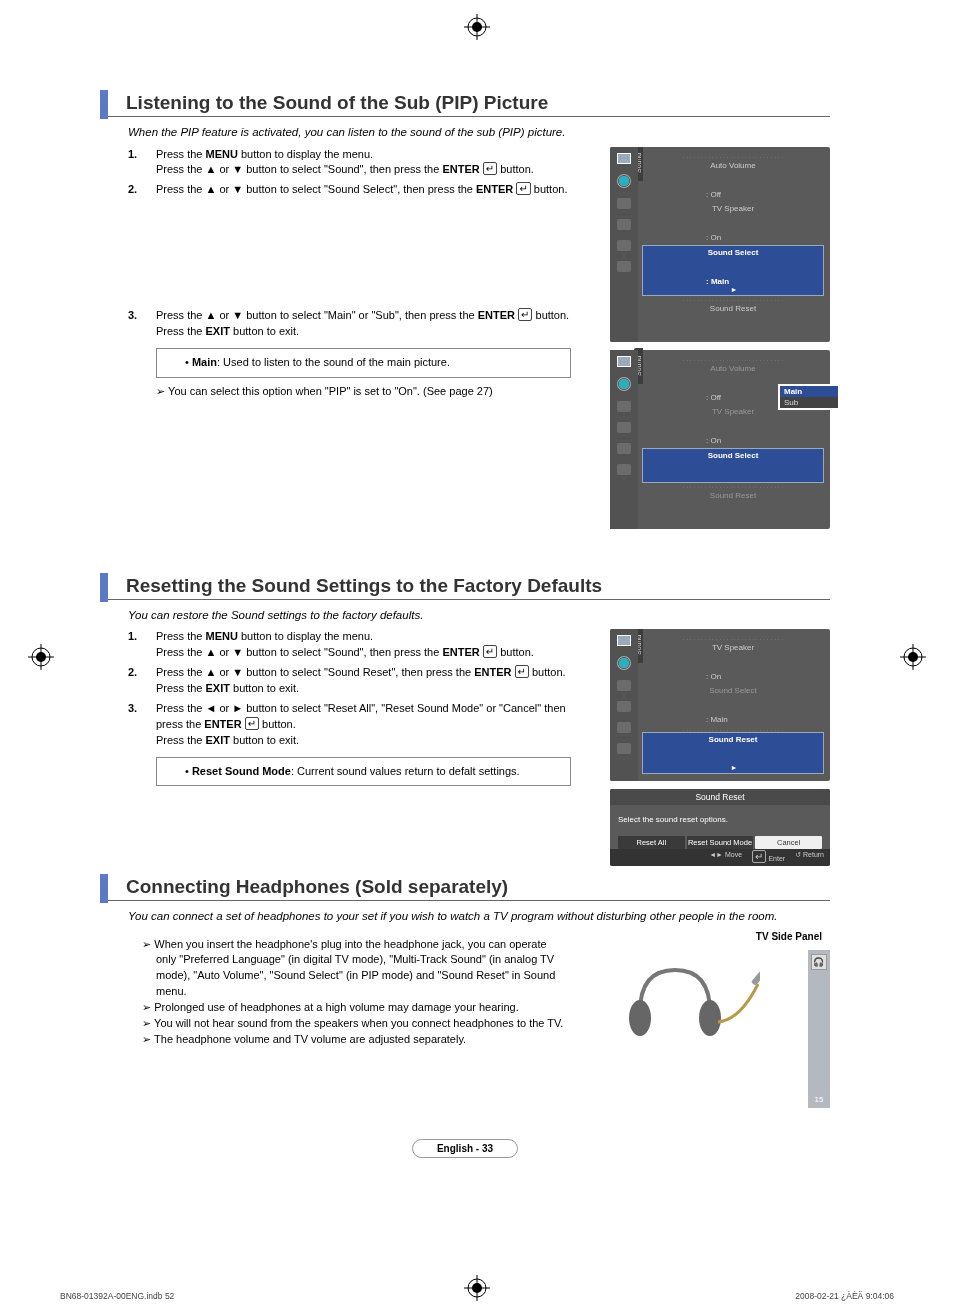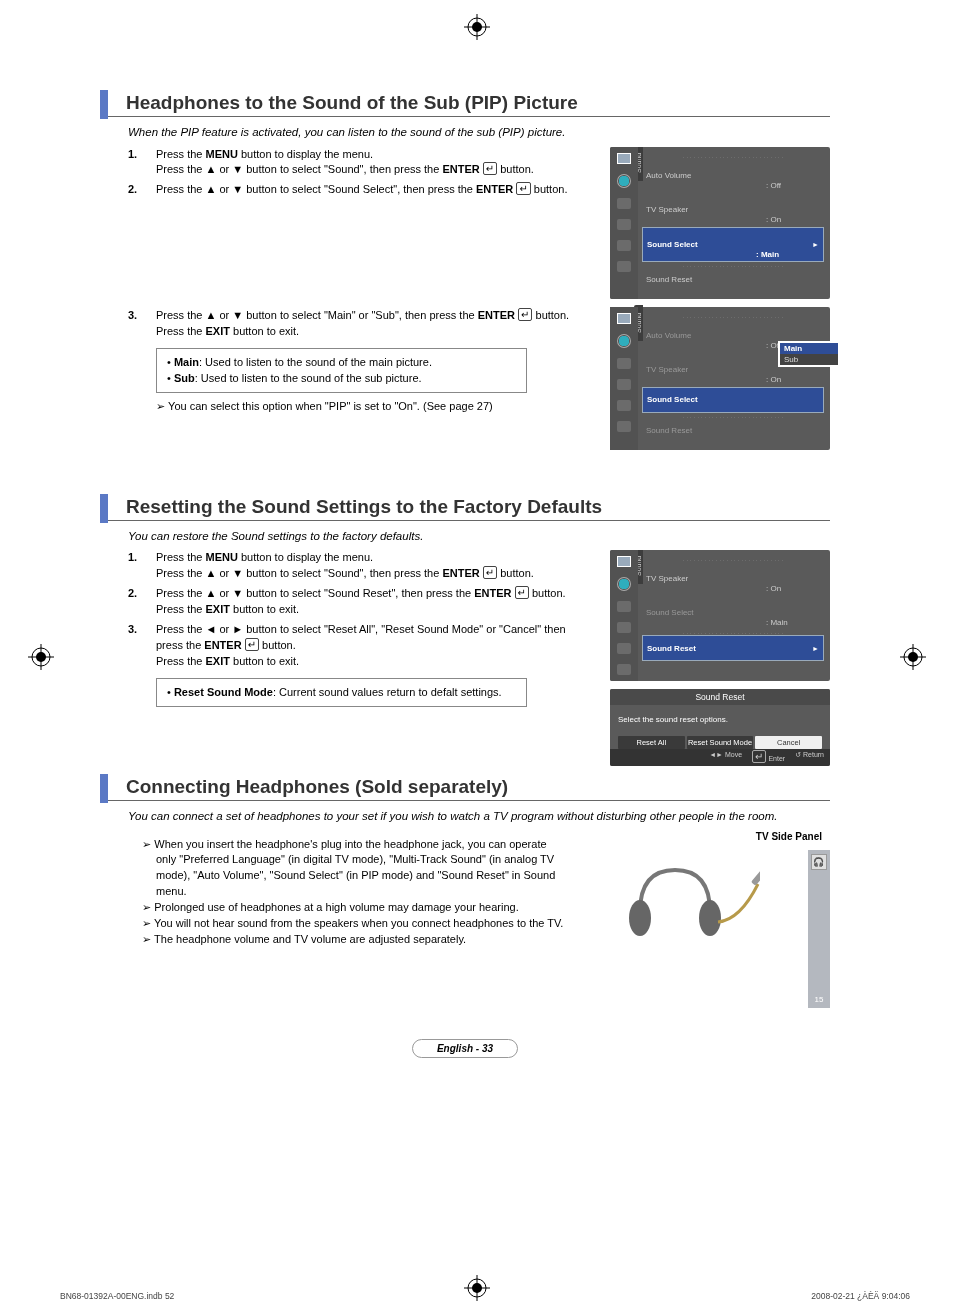--- a/index.html
+++ b/index.html
@@ -69,25 +69,25 @@
   ol.steps > li .num {
     position: absolute;
     left: 0;
     top: 0;
     font-weight: bold;
     font-size: 11px;
   }
 
   .note-box {
     border: 1px solid #888;
-    padding: 6px 10px;
+    padding: 6px 28px;
     font-size: 11px;
     margin: 8px 0 6px 56px;
     line-height: 1.4;
-    width: 371px;
+    width: 415px;
   }
   .note-box .row { padding-left: 8px; text-indent: -8px; }
 
   .bullet-arrow {
     font-size: 11px;
     padding-left: 14px;
     text-indent: -14px;
     margin: 6px 0 6px 56px;
     line-height: 1.4;
     width: 420px;
@@ -157,20 +157,21 @@
     min-height: 130px;
   }
   .menu-row {
     display: flex;
     justify-content: space-between;
     align-items: center;
     padding: 2px 4px;
     margin: 1px 0;
     font-size: 8px;
     color: #ccc;
+    flex-direction: column;
   }
   .menu-row .label { flex: 1; }
   .menu-row .val { width: 54px; color: #ccc; margin-top: 20px; }
   .menu-row.sel {
     background: #2e4d97;
     color: #fff;
     font-weight: bold;
     border: 1px solid #9ab;
   }
   .menu-row.sel .val { color: #fff; }
@@ -268,34 +269,33 @@
     text-align: center;
     margin-top: 30px;
   }
   .page-badge span {
     display: inline-block;
     border: 1px solid #999;
     border-radius: 12px;
     padding: 3px 24px;
     font-size: 10px;
     font-weight: bold;
-    font-style: italic;
   }
 
   .footer-left {
     position: absolute;
     bottom: 14px;
     left: 60px;
     font-size: 8.5px;
     color: #444;
   }
   .footer-right {
     position: absolute;
     bottom: 14px;
-    right: 44px;
+    right: 60px;
     font-size: 8.5px;
     color: #444;
   }
 
   .group-notes {
     font-size: 11px;
     margin: 6px 0 6px 28px;
     line-height: 1.45;
     width: 440px;
   }
@@ -346,21 +346,21 @@
       <circle cx="13" cy="13" r="5" fill="#000"></circle>
       <line x1="13" y1="0" x2="13" y2="26" stroke="#000"></line>
       <line x1="0" y1="13" x2="26" y2="13" stroke="#000"></line>
     </svg>
 </div>
 
 <div class="page">
 
   <div>
     <div class="section-title">
-      <span>Headphones to the Sound of the Sub (PIP) Picture</span>
+      <span>Listening to the Sound of the Sub (PIP) Picture</span>
     </div>
     <div class="intro">When the PIP feature is activated, you can listen to the sound of the sub (PIP) picture.</div>
 
     <div class="two-col">
       <div class="left-col">
         <ol class="steps">
           <li><span class="num">1.</span>
             <span>Press the </span><b>MENU</b><span> button to display the menu.</span><br>
             <span>Press the ▲ or ▼ button to select "Sound", then press the </span><b>ENTER</b> <span class="enter-glyph">↵</span><span> button.</span>
           </li>
@@ -371,21 +371,20 @@
 
         <ol class="steps" style="margin-top:110px;">
           <li><span class="num">3.</span>
             <span>Press the ▲ or ▼ button to select "Main" or "Sub", then press the </span><b>ENTER</b> <span class="enter-glyph">↵</span><span> button.</span><br>
             <span>Press the </span><b>EXIT</b><span> button to exit.</span>
           </li>
         </ol>
 
         <div class="note-box">
           <div class="row">• <b>Main</b><span>: Used to listen to the sound of the main picture.</span></div>
-          <div class="row">• <b>Sub</b><span>: Used to listen to the sound of the sub picture.</span></div>
         </div>
 
         <div class="bullet-arrow"><span>You can select this option when "PIP" is set to "On". (See page 27)</span></div>
       </div>
 
       <div class="screens">
 
         <div class="screen">
           <span class="rotated-tab">Sound</span>
           <div class="screen-icons">

